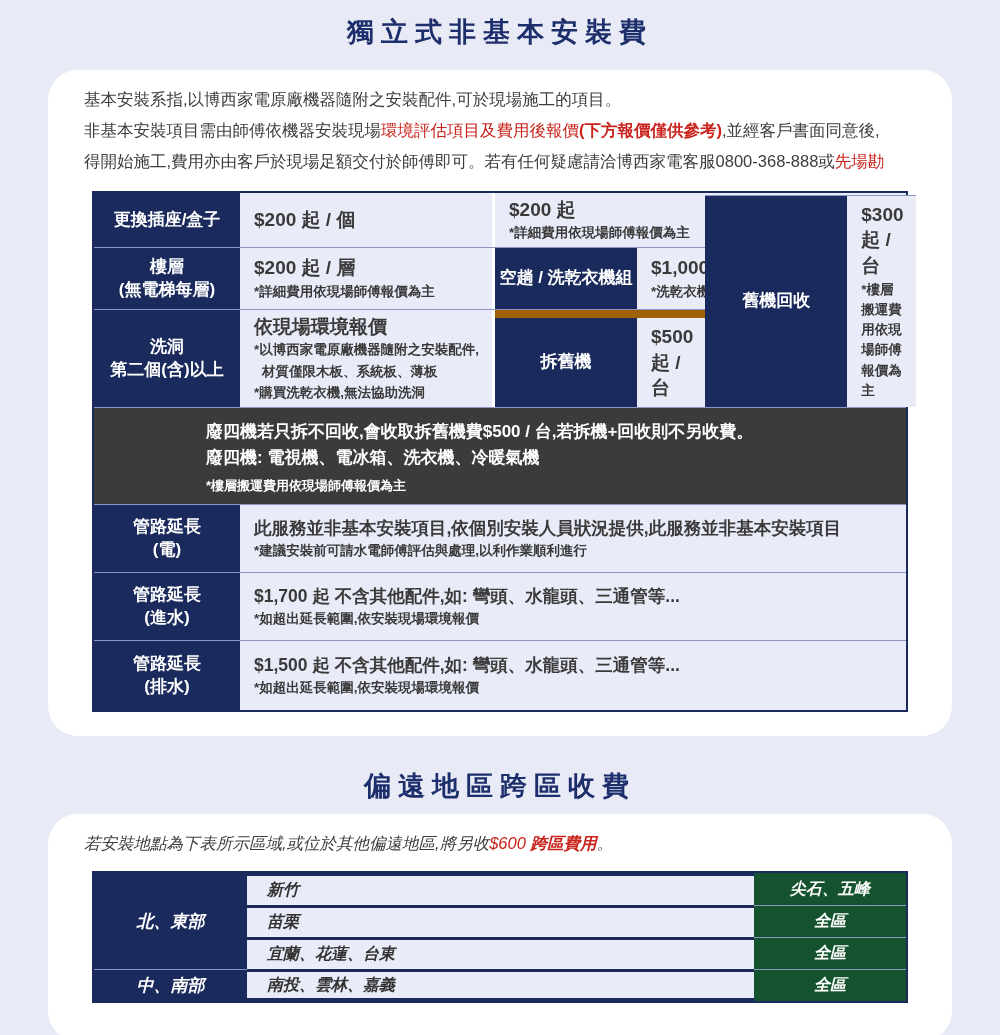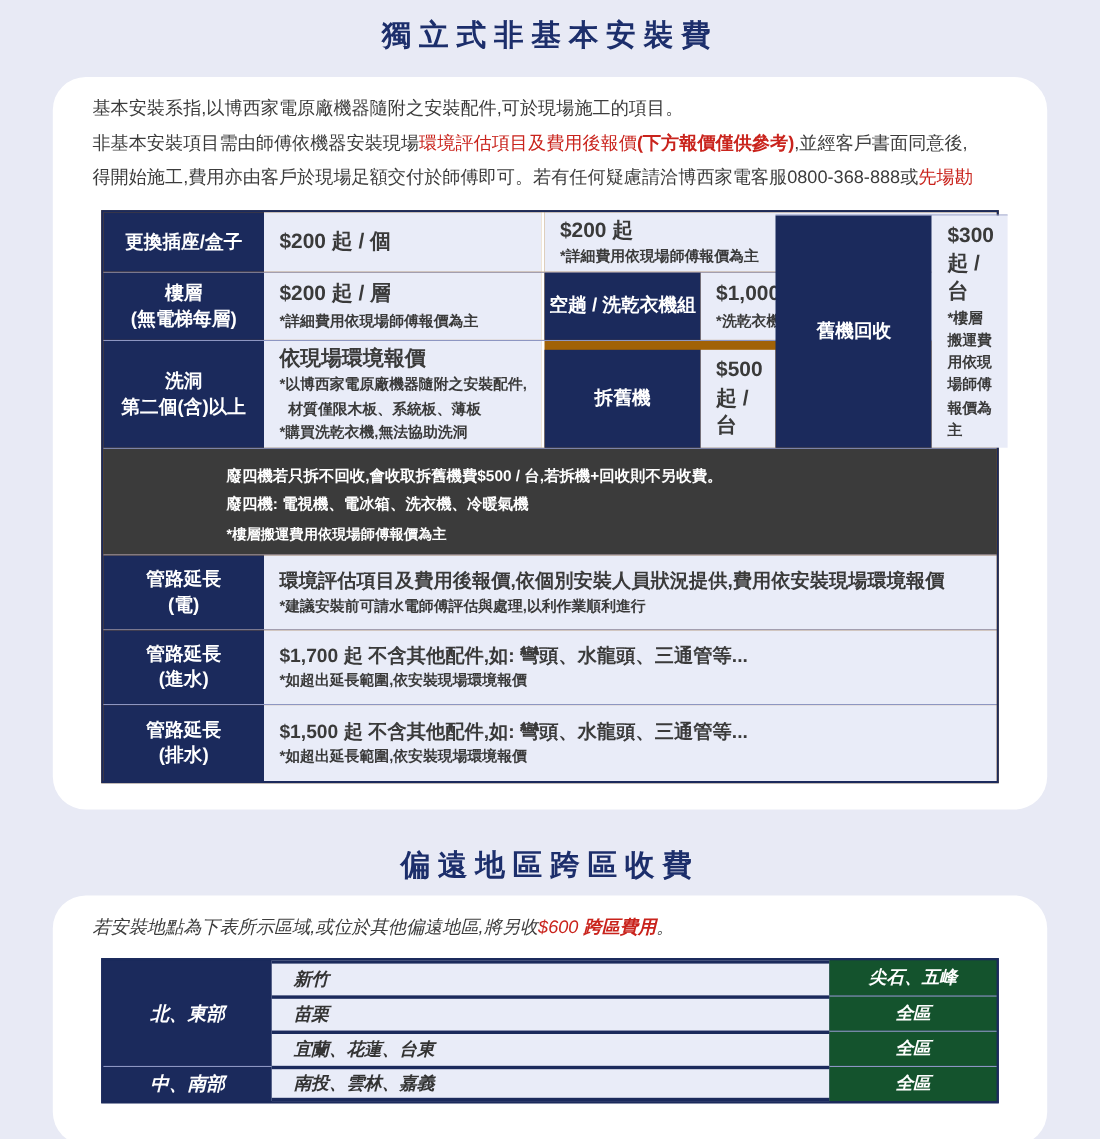--- a/index.html
+++ b/index.html
@@ -70,21 +70,21 @@
   .sub { display:flex; flex:1 1 50%; }
   .sub + .sub { border-top:1px solid #8d96c2; }
   .sub .lbl { width:142px; flex:0 0 142px; }
   .sub .val { flex:1 1 auto; }
 
   .band {
     background:#3b3b3b; color:#ffffff;
     padding:11px 20px 9px 112px;
     min-height:88px;
   }
-  .band-line { font-size:14px; font-weight:bold; line-height:26px; }
+  .band-line { font-size:17px; font-weight:bold; line-height:26px; }
   .band-note { font-size:13px; font-weight:bold; margin-top:6px; }
 
   
   .t2 {
     display:grid;
     grid-template-columns:153px 1fr 152px;
     grid-auto-rows:32px;
     width:816px;
     margin:12px auto 0;
     border:2px solid #1b2a5c;
@@ -188,21 +188,21 @@
         <div class="band-line">廢四機: 電視機、電冰箱、洗衣機、冷暖氣機</div>
         <div class="band-note">*樓層搬運費用依現場師傅報價為主</div>
       </div>
 
       <div class="t1-row r4">
         <div class="lbl c1">
           <div>管路延長</div>
           <div>(電)</div>
         </div>
         <div class="val c4">
-          <div class="price-sm">環境評估項目及費用後報價,依個別安裝人員狀況提供,費用依安裝現場環境報價</div>
+          <div class="price-sm">此服務並非基本安裝項目,依個別安裝人員狀況提供,此服務並非基本安裝項目</div>
           <div class="note">*建議安裝前可請水電師傅評估與處理,以利作業順利進行</div>
         </div>
       </div>
 
       <div class="t1-row r5">
         <div class="lbl c1">
           <div>管路延長</div>
           <div>(進水)</div>
         </div>
         <div class="val c4">

